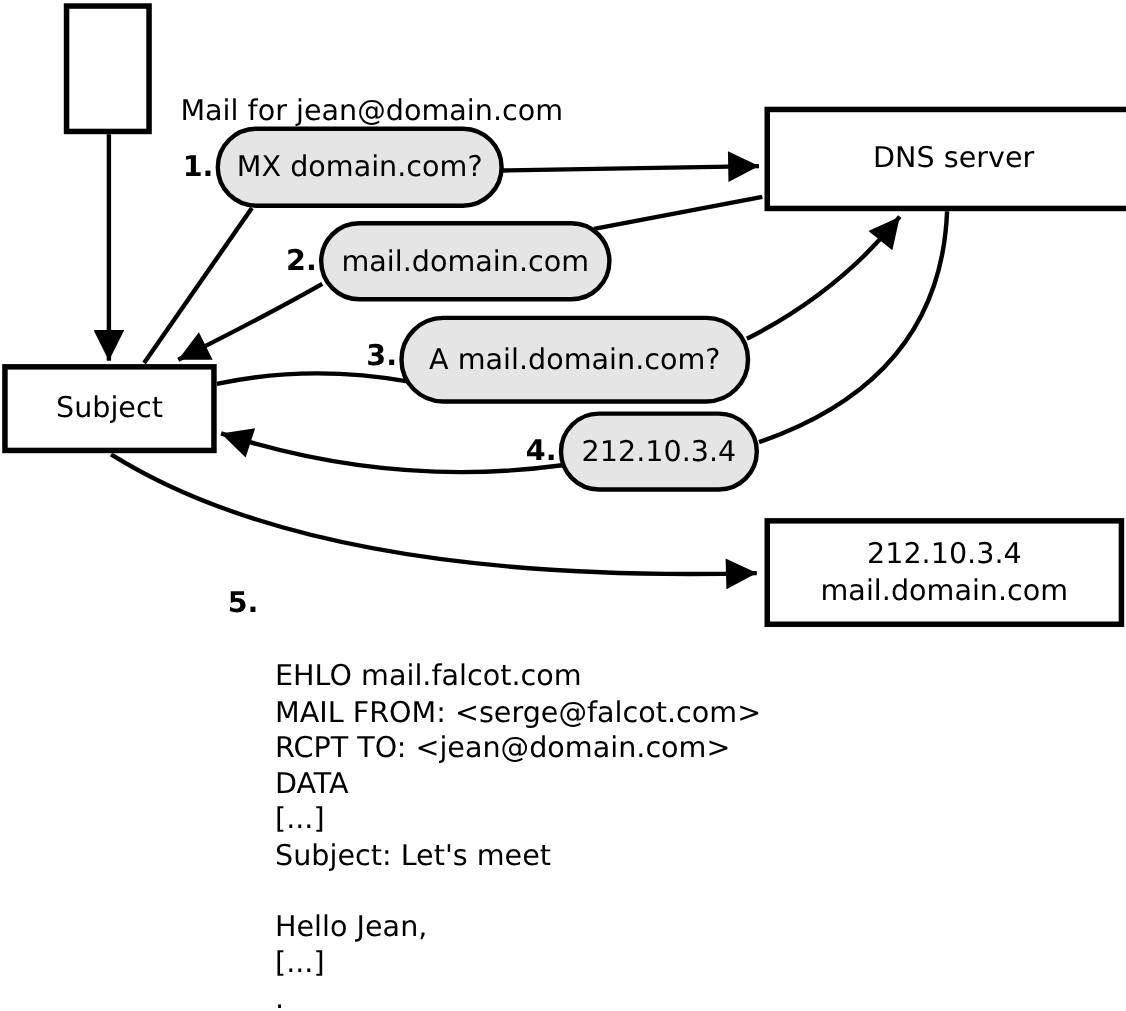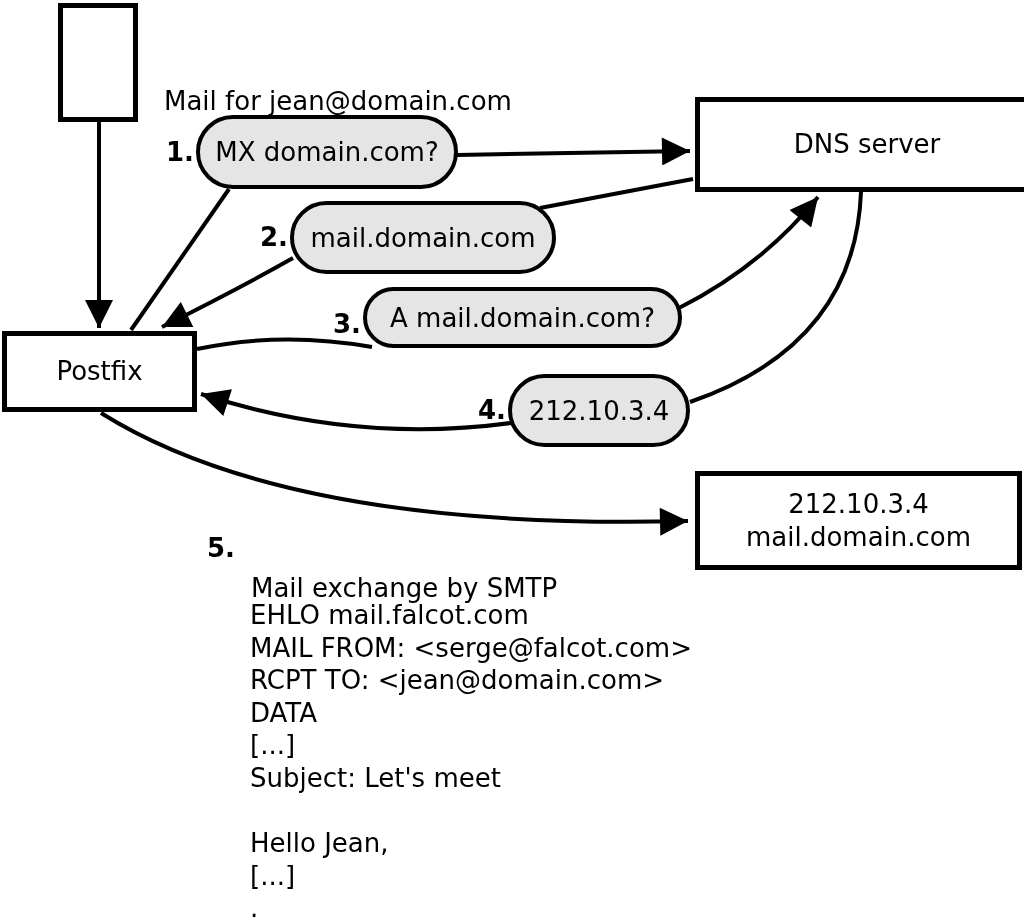--- a/index.html
+++ b/index.html
@@ -53,53 +53,52 @@
     <path d="M 197 349 Q 282 331 372 347"></path>
     <path d="M 679 308 Q 762 266 818 197" marker-end="url(#ah)"></path>
     <path d="M 861 192 Q 855 345 690 402"></path>
     <path d="M 511 423 Q 355 444 201 394" marker-end="url(#ah)"></path>
     <path d="M 101 413 C 240 500 450 527 688 521" marker-end="url(#ah)"></path>
   </svg>
 
   <div class="node" style="left:58px; top:3px; width:80px; height:119px;"></div>
 
   <div class="node" style="left:2px; top:331px; width:195px; height:81px;">
-    <span>Postfix</span>
+    <span>Subject</span>
   </div>
 
   <div class="node" style="left:695px; top:97px; width:344px; height:95px;">
     <span>DNS server</span>
   </div>
 
   <div class="node" style="left:695px; top:471px; width:327px; height:99px;">
     <span>212.10.3.4</span>
     <span>mail.domain.com</span>
   </div>
 
   <div class="pill" style="left:196px; top:115px; width:262px; height:74px;">
     <span>MX domain.com?</span>
   </div>
   <div class="pill" style="left:290px; top:201px; width:266px; height:73px;">
     <span>mail.domain.com</span>
   </div>
-  <div class="pill" style="left:363px; top:287px; width:319px; height:61px;">
+  <div class="pill" style="left:363px; top:287px; width:319px; height:80px;">
     <span>A mail.domain.com?</span>
   </div>
   <div class="pill" style="left:508px; top:374px; width:182px; height:73px;">
     <span>212.10.3.4</span>
   </div>
 
   <div class="num" style="left:164px; top:137px;">1.</div>
   <div class="num" style="left:258px; top:222px;">2.</div>
   <div class="num" style="left:331px; top:309px;">3.</div>
   <div class="num" style="left:476px; top:395px;">4.</div>
   <div class="num" style="left:207px; top:533px; text-align:left;">5.</div>
 
   <div class="flabel" style="left:164px; top:46px;">Mail for jean@domain.com</div>
-  <div class="flabel" style="left:251px; top:533px;">Mail exchange by SMTP</div>
 
   <div id="transcript">EHLO mail.falcot.com
 MAIL FROM: &lt;serge@falcot.com&gt;
 RCPT TO: &lt;jean@domain.com&gt;
 DATA
 [...]
 Subject: Let's meet
 
 Hello Jean,
 [...]

